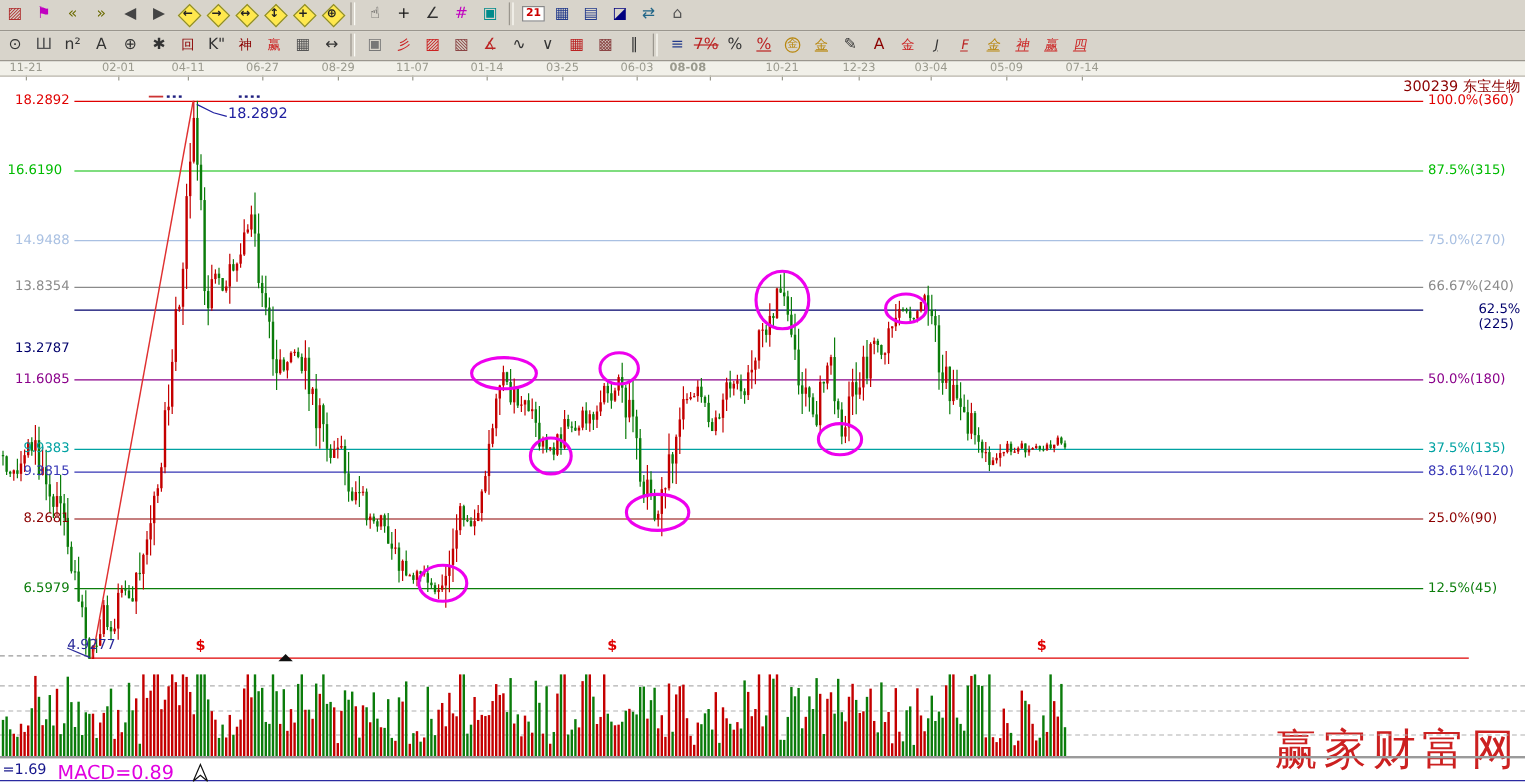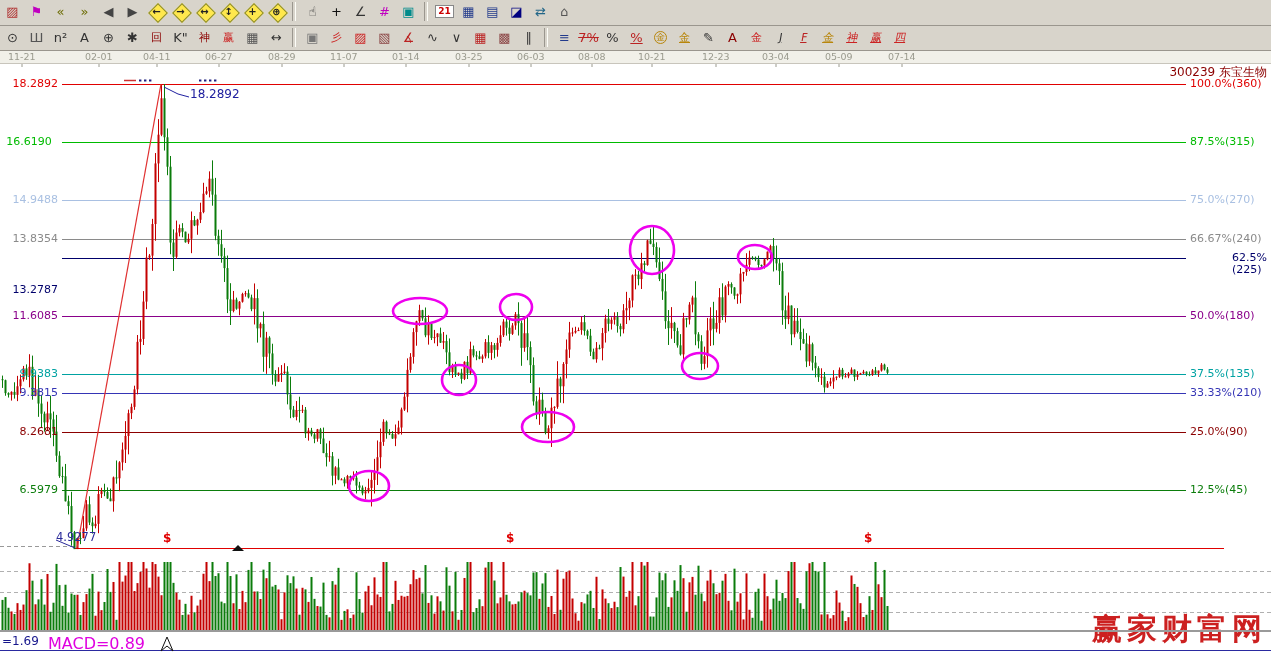--- a/index.html
+++ b/index.html
@@ -34,22 +34,22 @@
   #overlay{position:absolute;top:0;left:0;}
   #labels{position:absolute;top:0;left:0;width:1271px;height:653px;z-index:3;pointer-events:none;}
   .lvl-left{position:absolute;width:58px;text-align:right;font-size:11px;line-height:12px;}
   .lvl-right{position:absolute;left:1190px;font-size:11px;line-height:12px;}
   #stock-label{position:absolute;right:4px;top:64px;font-size:12px;color:#8b0000;}
   #peak-label{position:absolute;font-size:12px;color:#2020a0;}
   #low-label{position:absolute;font-size:11.5px;color:#2a2a9a;}
   .dollar{position:absolute;font-size:12px;font-weight:bold;color:#e00000;}
   #ind-left{position:absolute;left:2px;top:634px;font-size:12px;color:#16168c;}
   #ind-macd{position:absolute;left:48px;top:634px;font-size:16px;color:#e000e0;}
-  #watermark{position:absolute;right:4px;bottom:3px;z-index:1;font-size:30px;letter-spacing:5px;
-             color:#cc2020;font-family:"DejaVu Serif","Liberation Serif",serif;font-weight:bold;}
+  #watermark{position:absolute;right:4px;bottom:3px;z-index:1;font-size:36px;letter-spacing:5px;
+             color:#cc2020;font-family:"DejaVu Serif","Liberation Serif",serif;font-weight:normal;}
 </style>
 </head>
 <body>
 
 <div id="screen">
   <div id="tb1" class="toolbar"><button class="tbtn">
         <span class="g" style="color: rgb(176, 48, 48);">▨</span>
       </button><button class="tbtn">
         <span class="g" style="color: rgb(192, 0, 192);">⚑</span>
       </button><button class="tbtn">
@@ -1126,42 +1126,42 @@
     <div id="ind-macd">MACD=0.89</div>
   <div class="datelab" style="left: 8px; top: 51px; position: absolute;">11-21</div>
       <div class="datelab" style="left: 85px; top: 51px; position: absolute;">02-01</div>
       <div class="datelab" style="left: 143px; top: 51px; position: absolute;">04-11</div>
       <div class="datelab" style="left: 205px; top: 51px; position: absolute;">06-27</div>
       <div class="datelab" style="left: 268px; top: 51px; position: absolute;">08-29</div>
       <div class="datelab" style="left: 330px; top: 51px; position: absolute;">11-07</div>
       <div class="datelab" style="left: 392px; top: 51px; position: absolute;">01-14</div>
       <div class="datelab" style="left: 455px; top: 51px; position: absolute;">03-25</div>
       <div class="datelab" style="left: 517px; top: 51px; position: absolute;">06-03</div>
-      <div class="datelab" style="left: 578px; top: 51px; position: absolute;">08-08</div>
+      <div class="datelab" style="left: 558px; top: 51px; position: absolute; font-weight: bold;">08-08</div>
       <div class="datelab" style="left: 638px; top: 51px; position: absolute;">10-21</div>
       <div class="datelab" style="left: 702px; top: 51px; position: absolute;">12-23</div>
       <div class="datelab" style="left: 762px; top: 51px; position: absolute;">03-04</div>
       <div class="datelab" style="left: 825px; top: 51px; position: absolute; text-align: center;">05-09</div>
       <div class="datelab" style="left: 888px; top: 51px; position: absolute;">07-14</div>
       <div class="lvl-left" style="left: 0px; top: 77.5px; color: rgb(224, 0, 0); position: absolute; width: 58px; text-align: right;">18.2892</div>
       <div class="lvl-right" style="left: 1190px; top: 77.5px; color: rgb(224, 0, 0); position: absolute;">100.0%(360)</div>
       <div class="lvl-left" style="left: 0px; top: 135.5px; color: rgb(0, 187, 0); position: absolute; width: 58px; text-align: center;">16.6190</div>
       <div class="lvl-right" style="left: 1190px; top: 135.5px; color: rgb(0, 187, 0); position: absolute;">87.5%(315)</div>
       <div class="lvl-left" style="left: 0px; top: 193.5px; color: rgb(169, 192, 226); position: absolute; width: 58px; text-align: right;">14.9488</div>
       <div class="lvl-right" style="left: 1190px; top: 193.5px; color: rgb(169, 192, 226); position: absolute;">75.0%(270)</div>
       <div class="lvl-left" style="left: 0px; top: 232.5px; color: rgb(138, 138, 138); position: absolute; width: 58px; text-align: right;">13.8354</div>
       <div class="lvl-right" style="left: 1190px; top: 232.5px; color: rgb(138, 138, 138); position: absolute;">66.67%(240)</div>
       <div class="lvl-left" style="left: 0px; top: 251.5px; color: rgb(0, 0, 107); position: absolute; width: 58px; text-align: right; margin-top: 32px;">13.2787</div>
       <div class="lvl-right" style="left: 1190px; top: 251.5px; color: rgb(0, 0, 107); position: absolute; margin-left: 42px;">62.5%(225)</div>
       <div class="lvl-left" style="left: 0px; top: 309.5px; color: rgb(138, 0, 138); position: absolute; width: 58px; text-align: right;">11.6085</div>
       <div class="lvl-right" style="left: 1190px; top: 309.5px; color: rgb(138, 0, 138); position: absolute;">50.0%(180)</div>
       <div class="lvl-left" style="left: 0px; top: 367.5px; color: rgb(0, 162, 162); position: absolute; width: 58px; text-align: right;">9.9383</div>
       <div class="lvl-right" style="left: 1190px; top: 367.5px; color: rgb(0, 162, 162); position: absolute;">37.5%(135)</div>
       <div class="lvl-left" style="left: 0px; top: 386.5px; color: rgb(53, 53, 181); position: absolute; width: 58px; text-align: right;">9.3815</div>
-      <div class="lvl-right" style="left: 1190px; top: 386.5px; color: rgb(53, 53, 181); position: absolute;">33.33%(210)</div>
+      <div class="lvl-right" style="left: 1190px; top: 386.5px; color: rgb(53, 53, 181); position: absolute;">83.61%(120)</div>
       <div class="lvl-left" style="left: 0px; top: 425.5px; color: rgb(139, 0, 0); position: absolute; width: 58px; text-align: right;">8.2681</div>
       <div class="lvl-right" style="left: 1190px; top: 425.5px; color: rgb(139, 0, 0); position: absolute;">25.0%(90)</div>
       <div class="lvl-left" style="left: 0px; top: 483.5px; color: rgb(11, 125, 11); position: absolute; width: 58px; text-align: right;">6.5979</div>
       <div class="lvl-right" style="left: 1190px; top: 483.5px; color: rgb(11, 125, 11); position: absolute;">12.5%(45)</div>
       <div class="dollar" style="left: 163px; top: 531px; position: absolute;">$</div>
       <div class="dollar" style="left: 506px; top: 531px; position: absolute;">$</div>
       <div class="dollar" style="left: 864px; top: 531px; position: absolute;">$</div>
     </div>
 </div>
 

